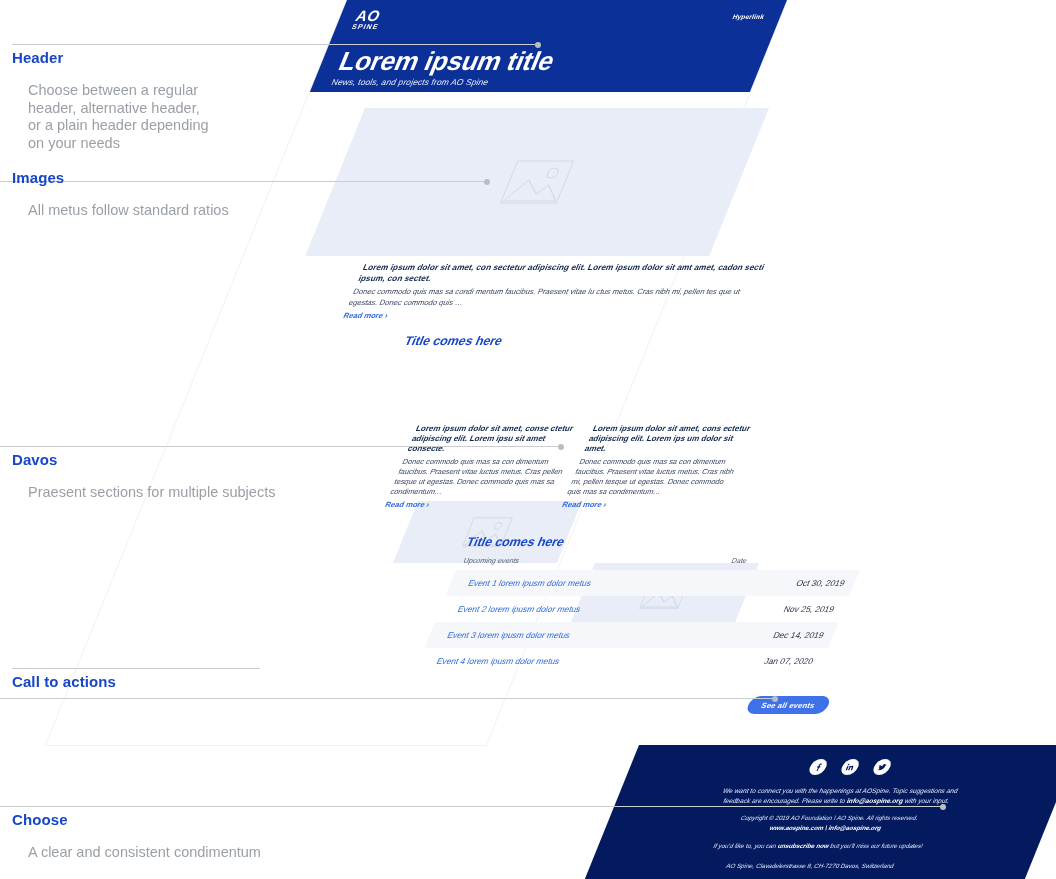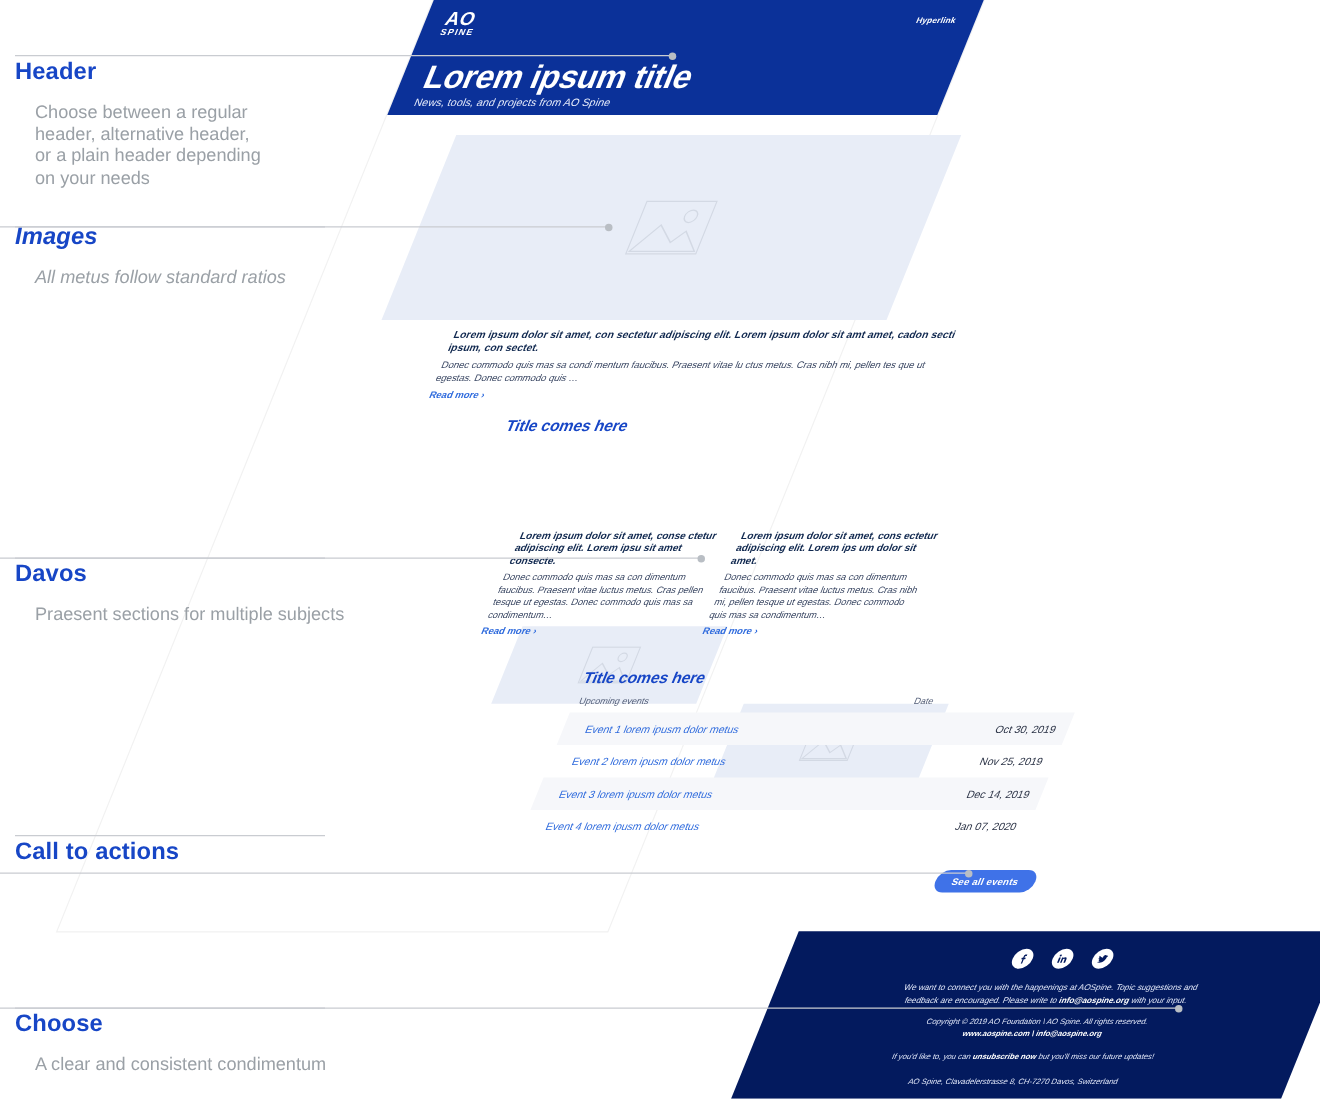--- a/index.html
+++ b/index.html
@@ -12,21 +12,21 @@
   }
   #root { position: relative; width: 1056px; height: 879px; background: #fff; }
 
   
   .ann-rule {
     position: absolute; left: 12px; height: 1px;
     background: #c9ccd1;
   }
   .ann-block { position: absolute; left: 12px; }
   .ann-title {
-    font-size: 19px; font-weight: bold; color: #1746c6;
+    font-size: 15px; font-weight: bold; color: #1746c6;
     letter-spacing: .1px; margin: 0 0 2px 0; line-height: 16px;
   }
   .ann-desc {
     font-size: 14.5px; color: #9aa0a6; line-height: 17.5px; margin: 16px;
     font-weight: 400;
   }
 
   
   .leader {
     position: absolute; height: 1px; background: #c9ccd1;
@@ -268,21 +268,21 @@
 
   <div class="ann-rule" style="top:806px; width:248px;"></div>
   <div class="leader" style="left:0px; top:806px; width:944px;"></div>
   <div class="leader-dot" style="left:940px; top:803.5px;"></div>
 
   <div class="ann-block" style="top:50px; width:220px;">
     <div class="ann-title">Header</div>
     <div class="ann-desc">Choose between a regular header, alternative header, or a plain header depending on your needs</div>
   </div>
 
-  <div class="ann-block" style="top:182px; width:260px;font-style:italic;">
+  <div class="ann-block" style="top:170px; width:260px;">
     <div class="ann-title">Images</div>
     <div class="ann-desc">All metus follow standard ratios</div>
   </div>
 
   <div class="ann-block" style="top:452px; width:280px;">
     <div class="ann-title">Davos</div>
     <div class="ann-desc">Praesent sections for multiple subjects</div>
   </div>
 
   <div class="ann-block" style="top:674px; width:280px;">

